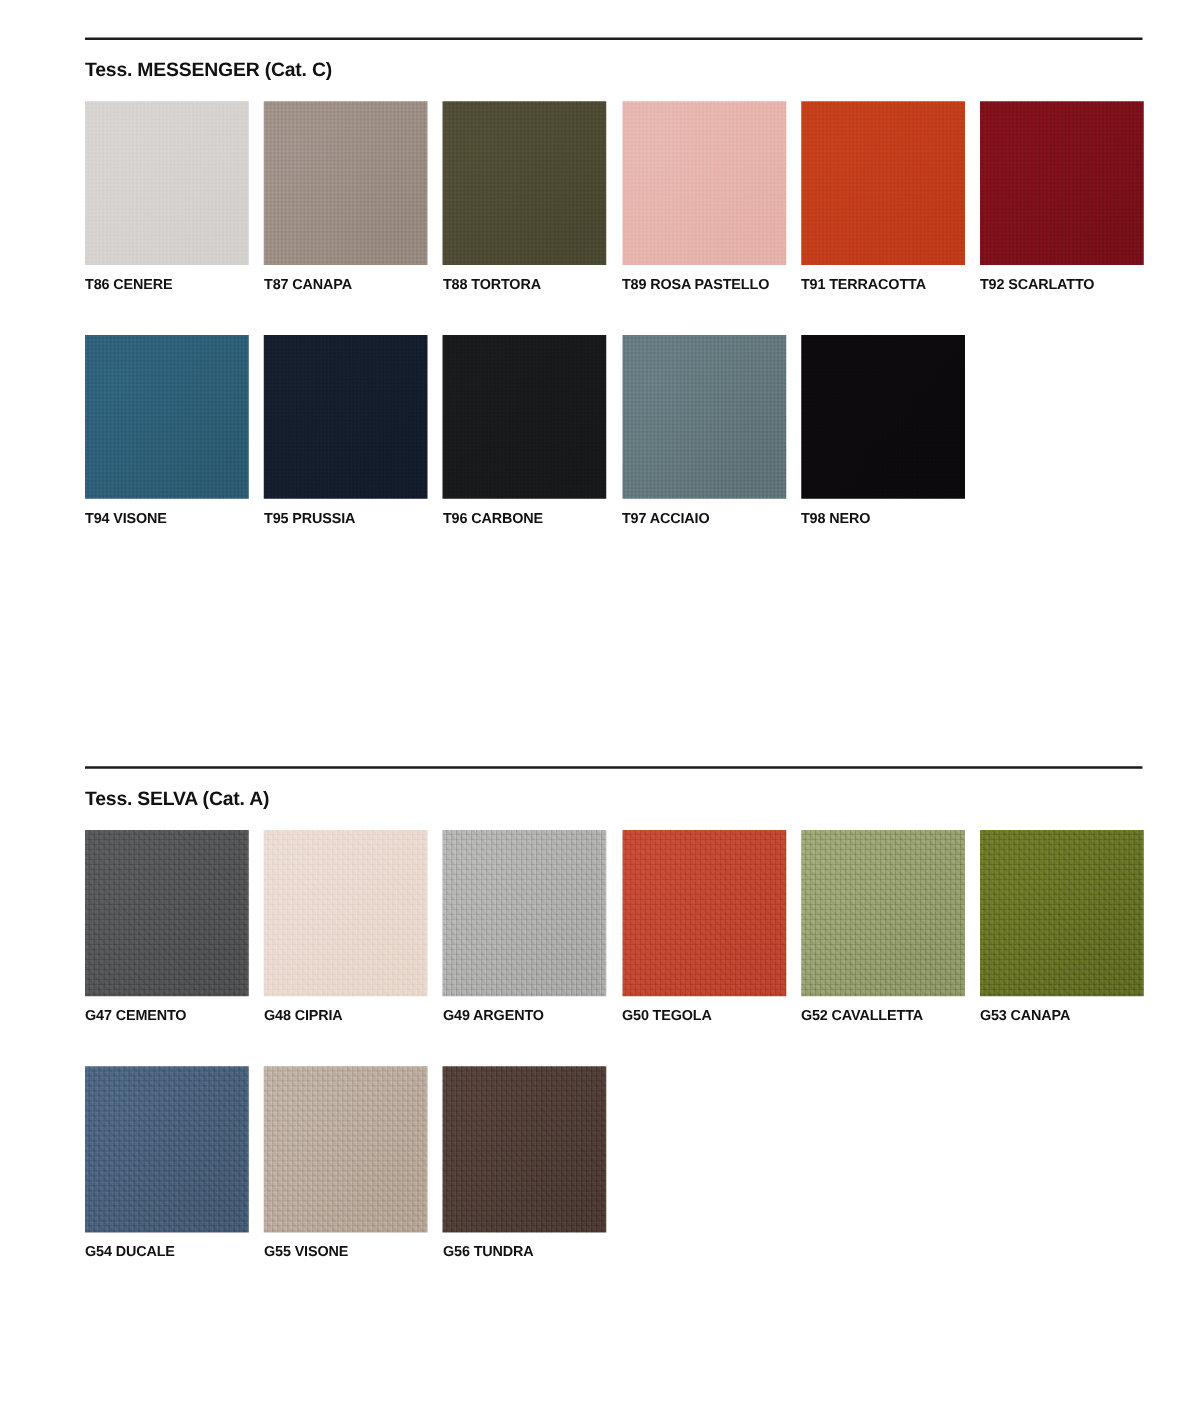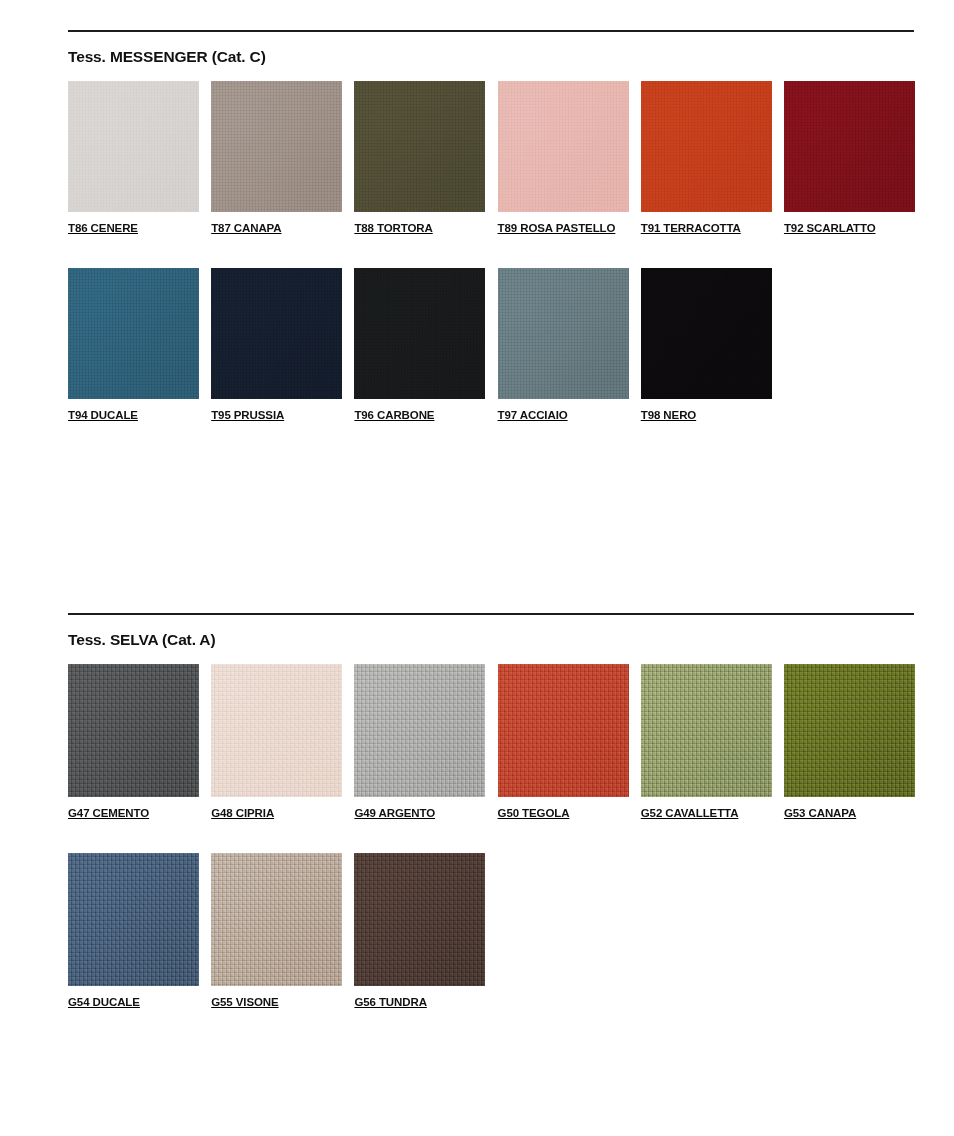--- a/index.html
+++ b/index.html
@@ -47,21 +47,20 @@
     margin-top: 15px;
     display: grid;
     grid-template-columns: repeat(6, 131px);
     column-gap: 12.2px;
     row-gap: 0px;
   }
 
   .swatch-cell {
     width: 131px;
     margin-bottom: 33px;
-    text-decoration: underline;
   }
 
   .swatch-chip {
     width: 131px;
     position: relative;
     overflow: hidden;
     background-repeat: repeat;
   }
 
   .grid-messenger .swatch-chip { height: 131px; }
@@ -140,21 +139,21 @@
         <div class="swatch-chip tex-felt" style="background-color:#c23c1a"></div>
         <div class="swatch-label">T91 TERRACOTTA</div>
       </div>
 
       <div class="swatch-cell">
         <div class="swatch-chip tex-felt" style="background-color:#7b1019"></div>
         <div class="swatch-label">T92 SCARLATTO</div>
       </div>
       <div class="swatch-cell">
         <div class="swatch-chip tex-felt" style="background-color:#2d5e76"></div>
-        <div class="swatch-label">T94 DUCALE</div>
+        <div class="swatch-label">T94 VISONE</div>
       </div>
       <div class="swatch-cell">
         <div class="swatch-chip tex-felt" style="background-color:#141d2c"></div>
         <div class="swatch-label">T95 PRUSSIA</div>
       </div>
       <div class="swatch-cell">
         <div class="swatch-chip tex-felt" style="background-color:#17191a"></div>
         <div class="swatch-label">T96 CARBONE</div>
       </div>
       <div class="swatch-cell">

